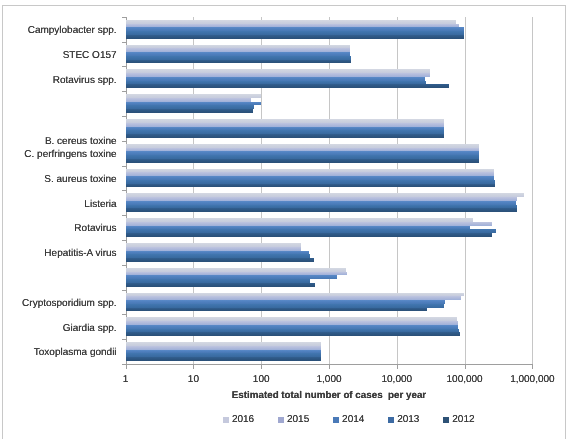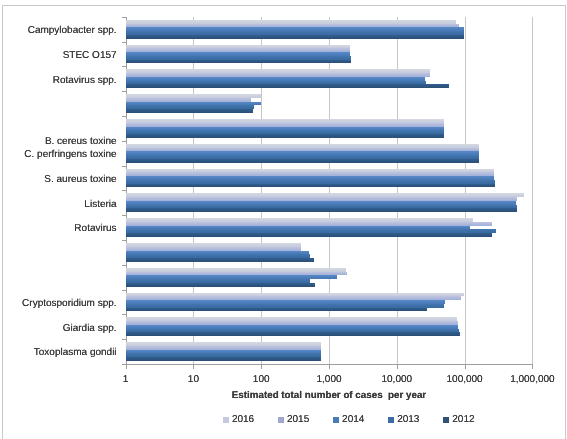--- a/index.html
+++ b/index.html
@@ -102,20 +102,21 @@
     <div class="bar" style="left: 122.6px; top: 198.68px; width: 390.912px; height: 3.76px; background: linear-gradient(rgb(66, 119, 177) 0%, rgb(61, 112, 168) 48%, rgb(56, 105, 158) 100%);"></div>
     <div class="bar" style="left: 122.6px; top: 202.44px; width: 391.413px; height: 3.76px; background: linear-gradient(rgb(50, 95, 144) 0%, rgb(45, 86, 130) 48%, rgb(42, 79, 119) 100%);"></div>
     <div class="tick" style="left: 118.6px; top: 209.2px; width: 4px;"></div>
     <div class="catlabel" style="left: 0px; width: 113.6px; top: 217.4px;">Rotavirus</div>
     <div class="bar" style="left: 122.6px; top: 212.2px; width: 347.397px; height: 3.76px; background: linear-gradient(rgb(213, 217, 227) 0%, rgb(205, 210, 223) 48%, rgb(197, 203, 221) 100%);"></div>
     <div class="bar" style="left: 122.6px; top: 215.96px; width: 366.332px; height: 3.76px; background: linear-gradient(rgb(191, 197, 224) 0%, rgb(176, 186, 219) 48%, rgb(158, 176, 218) 100%);"></div>
     <div class="bar" style="left: 122.6px; top: 219.72px; width: 344.613px; height: 3.76px; background: linear-gradient(rgb(91, 138, 200) 0%, rgb(79, 128, 191) 48%, rgb(72, 120, 180) 100%);"></div>
     <div class="bar" style="left: 122.6px; top: 223.48px; width: 370.351px; height: 3.76px; background: linear-gradient(rgb(66, 119, 177) 0%, rgb(61, 112, 168) 48%, rgb(56, 105, 158) 100%);"></div>
     <div class="bar" style="left: 122.6px; top: 227.24px; width: 366.563px; height: 3.76px; background: linear-gradient(rgb(50, 95, 144) 0%, rgb(45, 86, 130) 48%, rgb(42, 79, 119) 100%);"></div>
     <div class="tick" style="left: 118.6px; top: 234px; width: 4px;"></div>
+    <div class="catlabel" style="left: 0px; width: 113.6px; top: 242.2px;">Hepatitis-A virus</div>
     <div class="bar" style="left: 122.6px; top: 237px; width: 175.9px; height: 3.76px; background: linear-gradient(rgb(213, 217, 227) 0%, rgb(205, 210, 223) 48%, rgb(197, 203, 221) 100%);"></div>
     <div class="bar" style="left: 122.6px; top: 240.76px; width: 175.218px; height: 3.76px; background: linear-gradient(rgb(191, 197, 224) 0%, rgb(176, 186, 219) 48%, rgb(158, 176, 218) 100%);"></div>
     <div class="bar" style="left: 122.6px; top: 244.52px; width: 183.689px; height: 3.76px; background: linear-gradient(rgb(91, 138, 200) 0%, rgb(79, 128, 191) 48%, rgb(72, 120, 180) 100%);"></div>
     <div class="bar" style="left: 122.6px; top: 248.28px; width: 184.539px; height: 3.76px; background: linear-gradient(rgb(66, 119, 177) 0%, rgb(61, 112, 168) 48%, rgb(56, 105, 158) 100%);"></div>
     <div class="bar" style="left: 122.6px; top: 252.04px; width: 188.211px; height: 3.76px; background: linear-gradient(rgb(50, 95, 144) 0%, rgb(45, 86, 130) 48%, rgb(42, 79, 119) 100%);"></div>
     <div class="tick" style="left: 118.6px; top: 258.8px; width: 4px;"></div>
     <div class="bar" style="left: 122.6px; top: 261.8px; width: 220.428px; height: 3.76px; background: linear-gradient(rgb(213, 217, 227) 0%, rgb(205, 210, 223) 48%, rgb(197, 203, 221) 100%);"></div>
     <div class="bar" style="left: 122.6px; top: 265.56px; width: 220.952px; height: 3.76px; background: linear-gradient(rgb(191, 197, 224) 0%, rgb(176, 186, 219) 48%, rgb(158, 176, 218) 100%);"></div>
     <div class="bar" style="left: 122.6px; top: 269.32px; width: 211.283px; height: 3.76px; background: linear-gradient(rgb(91, 138, 200) 0%, rgb(79, 128, 191) 48%, rgb(72, 120, 180) 100%);"></div>
     <div class="bar" style="left: 122.6px; top: 273.08px; width: 184.706px; height: 3.76px; background: linear-gradient(rgb(66, 119, 177) 0%, rgb(61, 112, 168) 48%, rgb(56, 105, 158) 100%);"></div>

